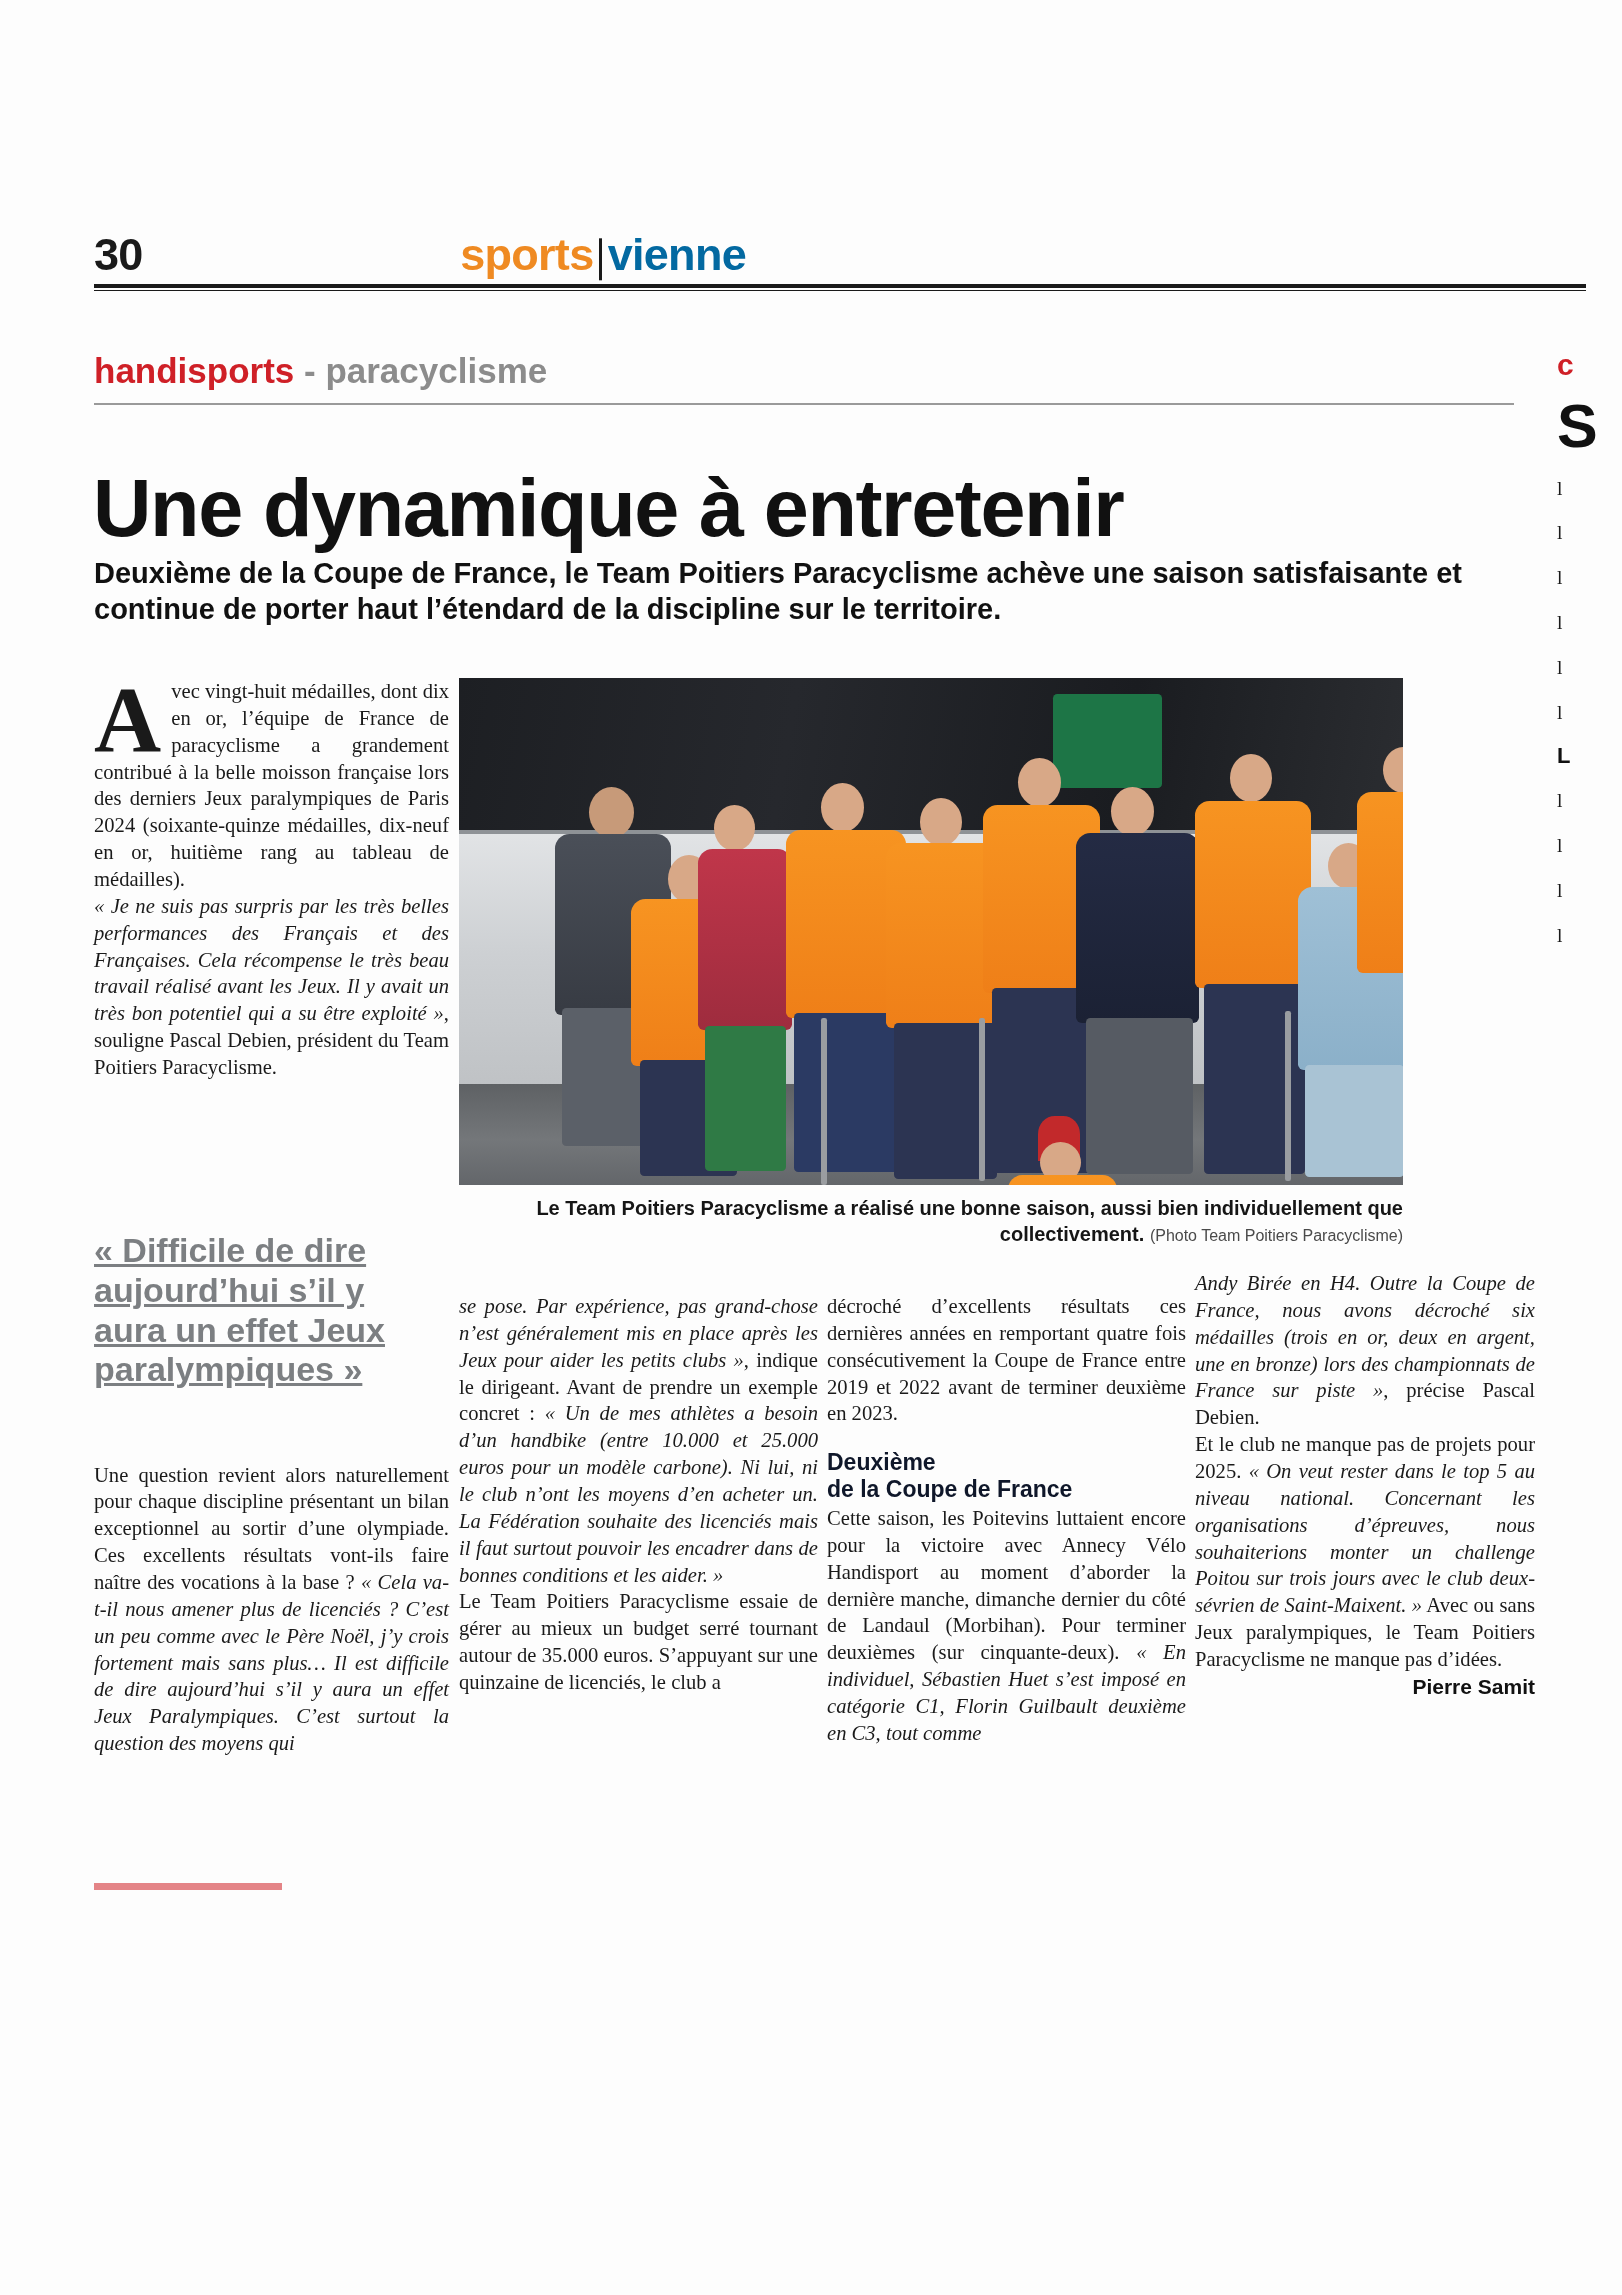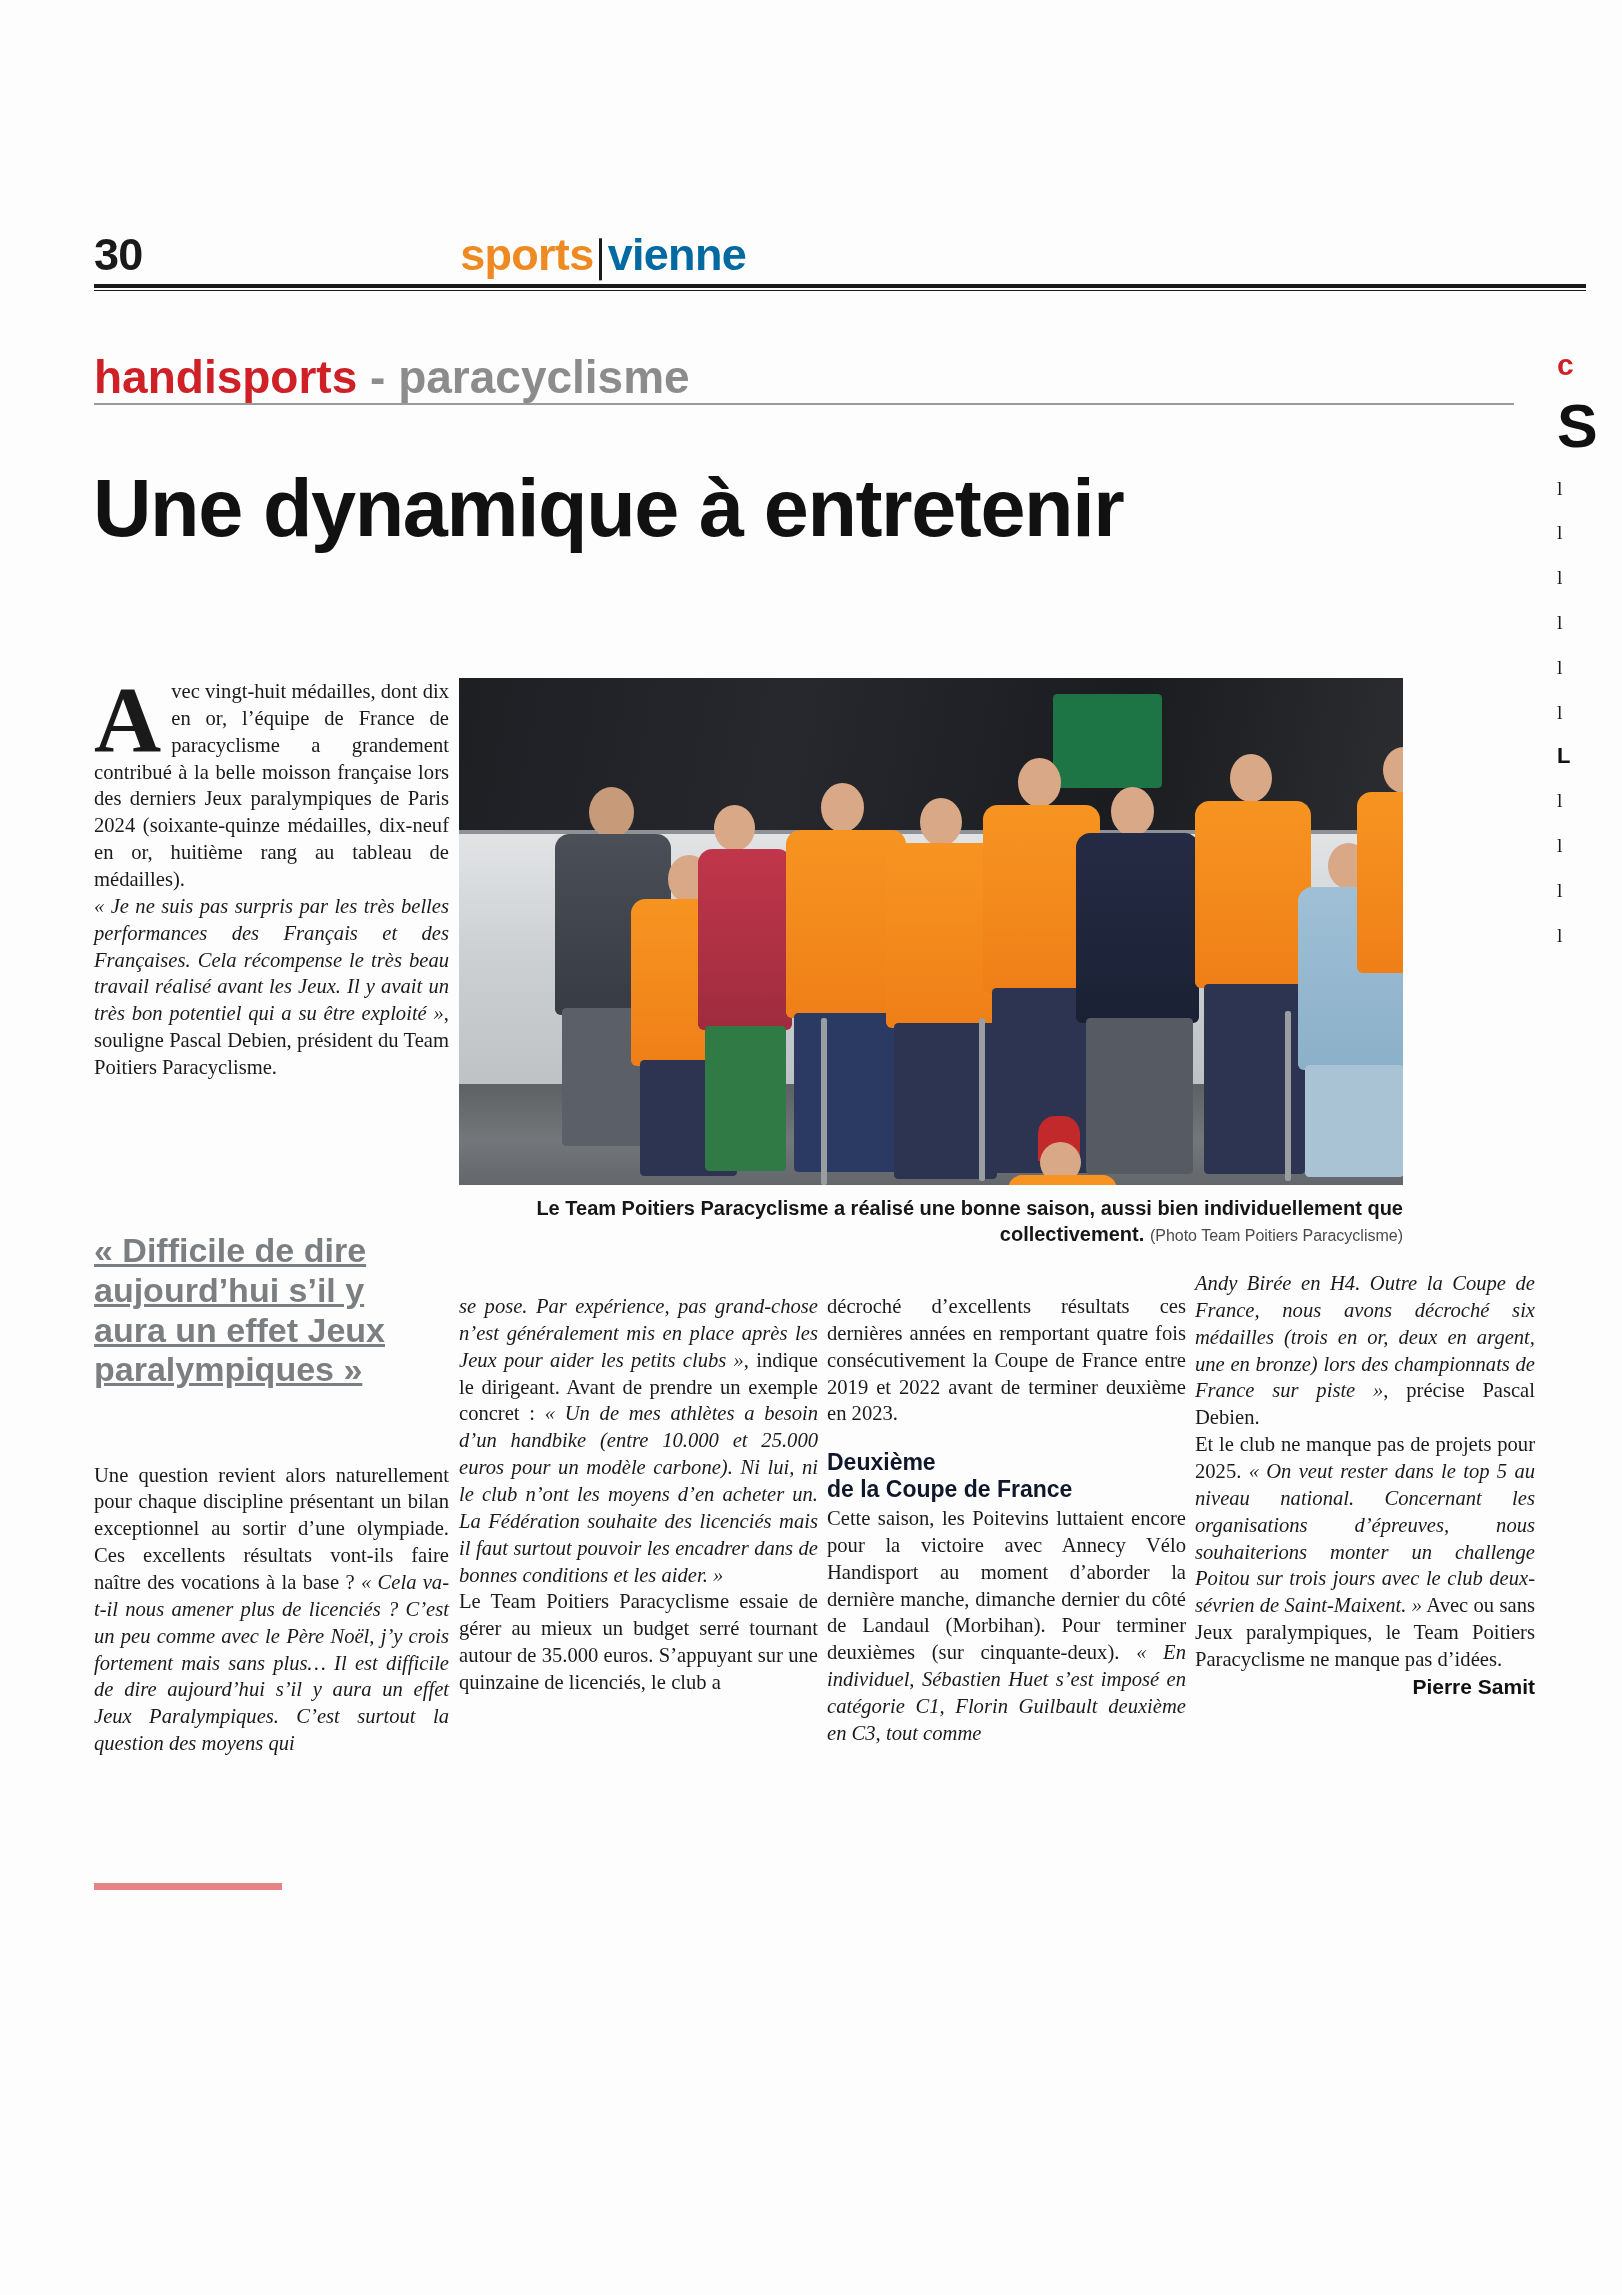--- a/index.html
+++ b/index.html
@@ -88,21 +88,21 @@
   }
 
   
   .kicker {
     position: absolute;
     left: 94px;
     top: 353px;
     width: 1420px;
     font-family: "Liberation Sans", sans-serif;
     font-weight: 700;
-    font-size: 46px;
+    font-size: 35px;
     line-height: 1.05;
     white-space: nowrap;
   }
   .kicker .k-red { color: #cf2027; }
   .kicker .k-grey { color: #8c8c8c; }
   .kicker-rule {
     position: absolute;
     left: 94px;
     top: 403px;
     width: 1420px;
@@ -359,20 +359,21 @@
   <div class="masthead-rule"></div>
   <div class="masthead-rule2"></div>
 
   <div class="kicker">
     <span class="k-red">handisports</span><span class="k-grey"> - </span><span class="k-grey">paracyclisme</span>
   </div>
   <div class="kicker-rule"></div>
 
   <h1 class="headline">Une dynamique à entretenir</h1>
 
+  <div class="standfirst">Deuxième de la Coupe de France, le Team Poitiers Paracyclisme achève une saison satisfaisante et continue de porter haut l’étendard de la discipline sur le territoire.</div>
 
   <div class="photo-wrap">
     <div class="photo">
       <div class="ph-dark-top"></div>
       <div class="ph-green"></div>
       <div class="ph-barrier"></div>
       <div class="ph-ground"></div>
 
       <div class="head" style="left:130px;top:109px;width:45px;height:51px;background:#c79a79;"></div>
       <div class="jersey" style="left:96px;top:156px;width:116px;height:181px;background:linear-gradient(180deg,#4a4f58,#373b43);"></div>

